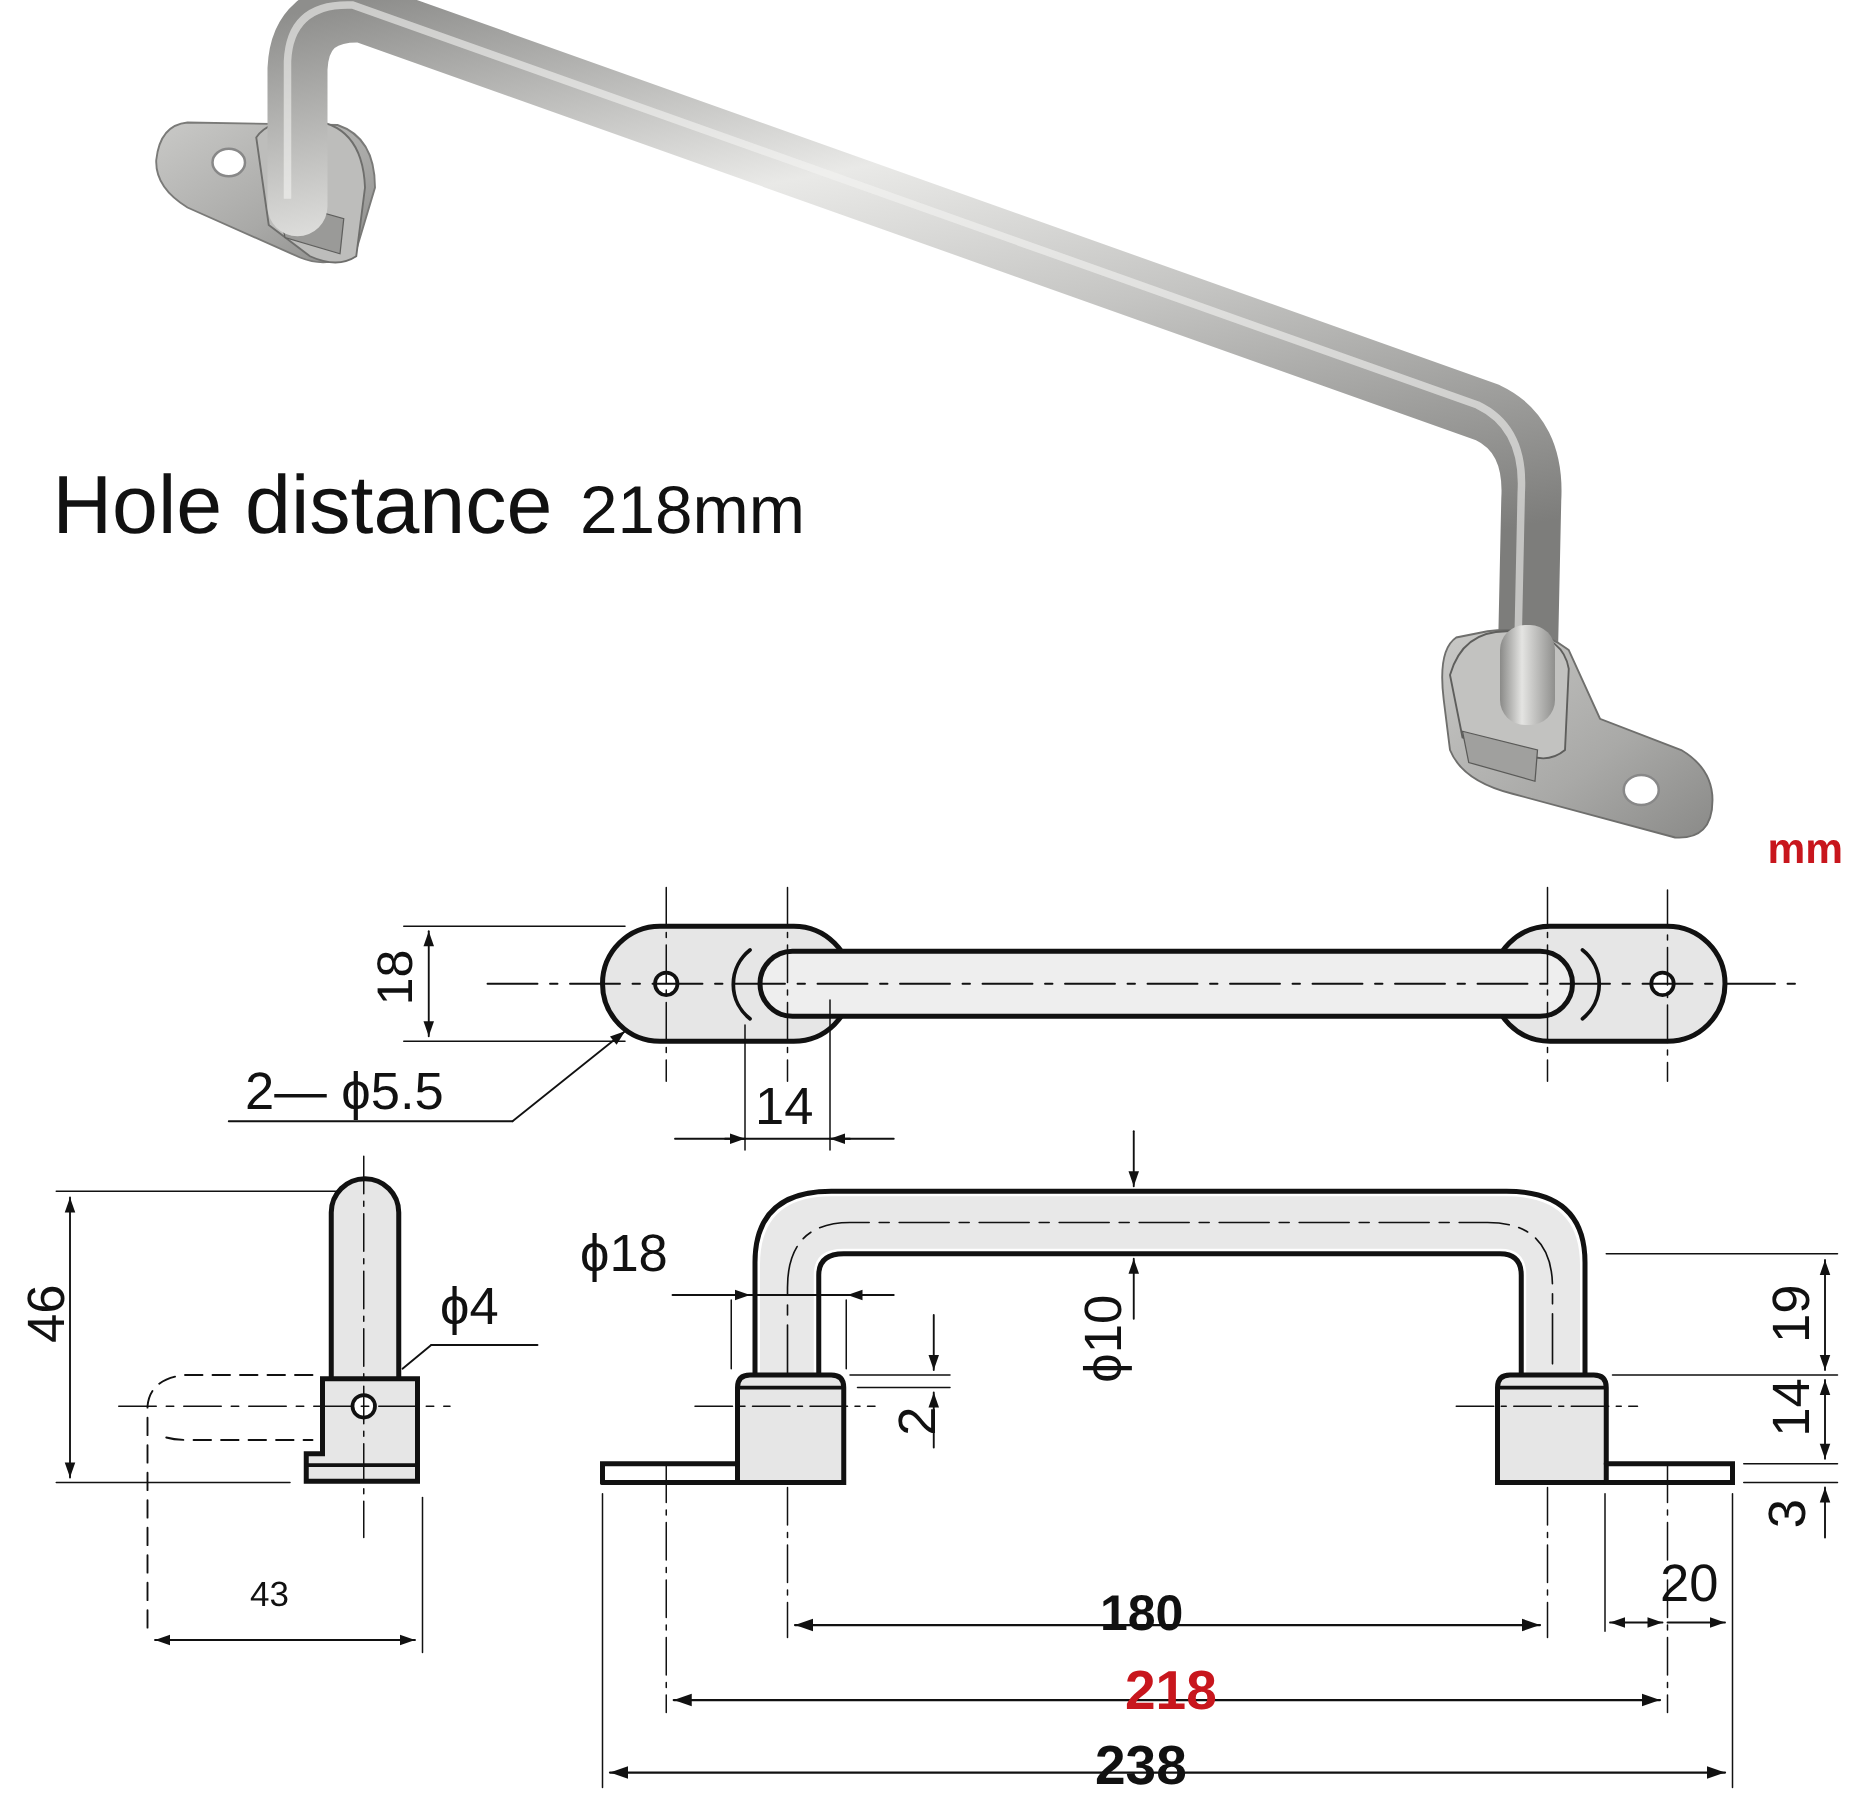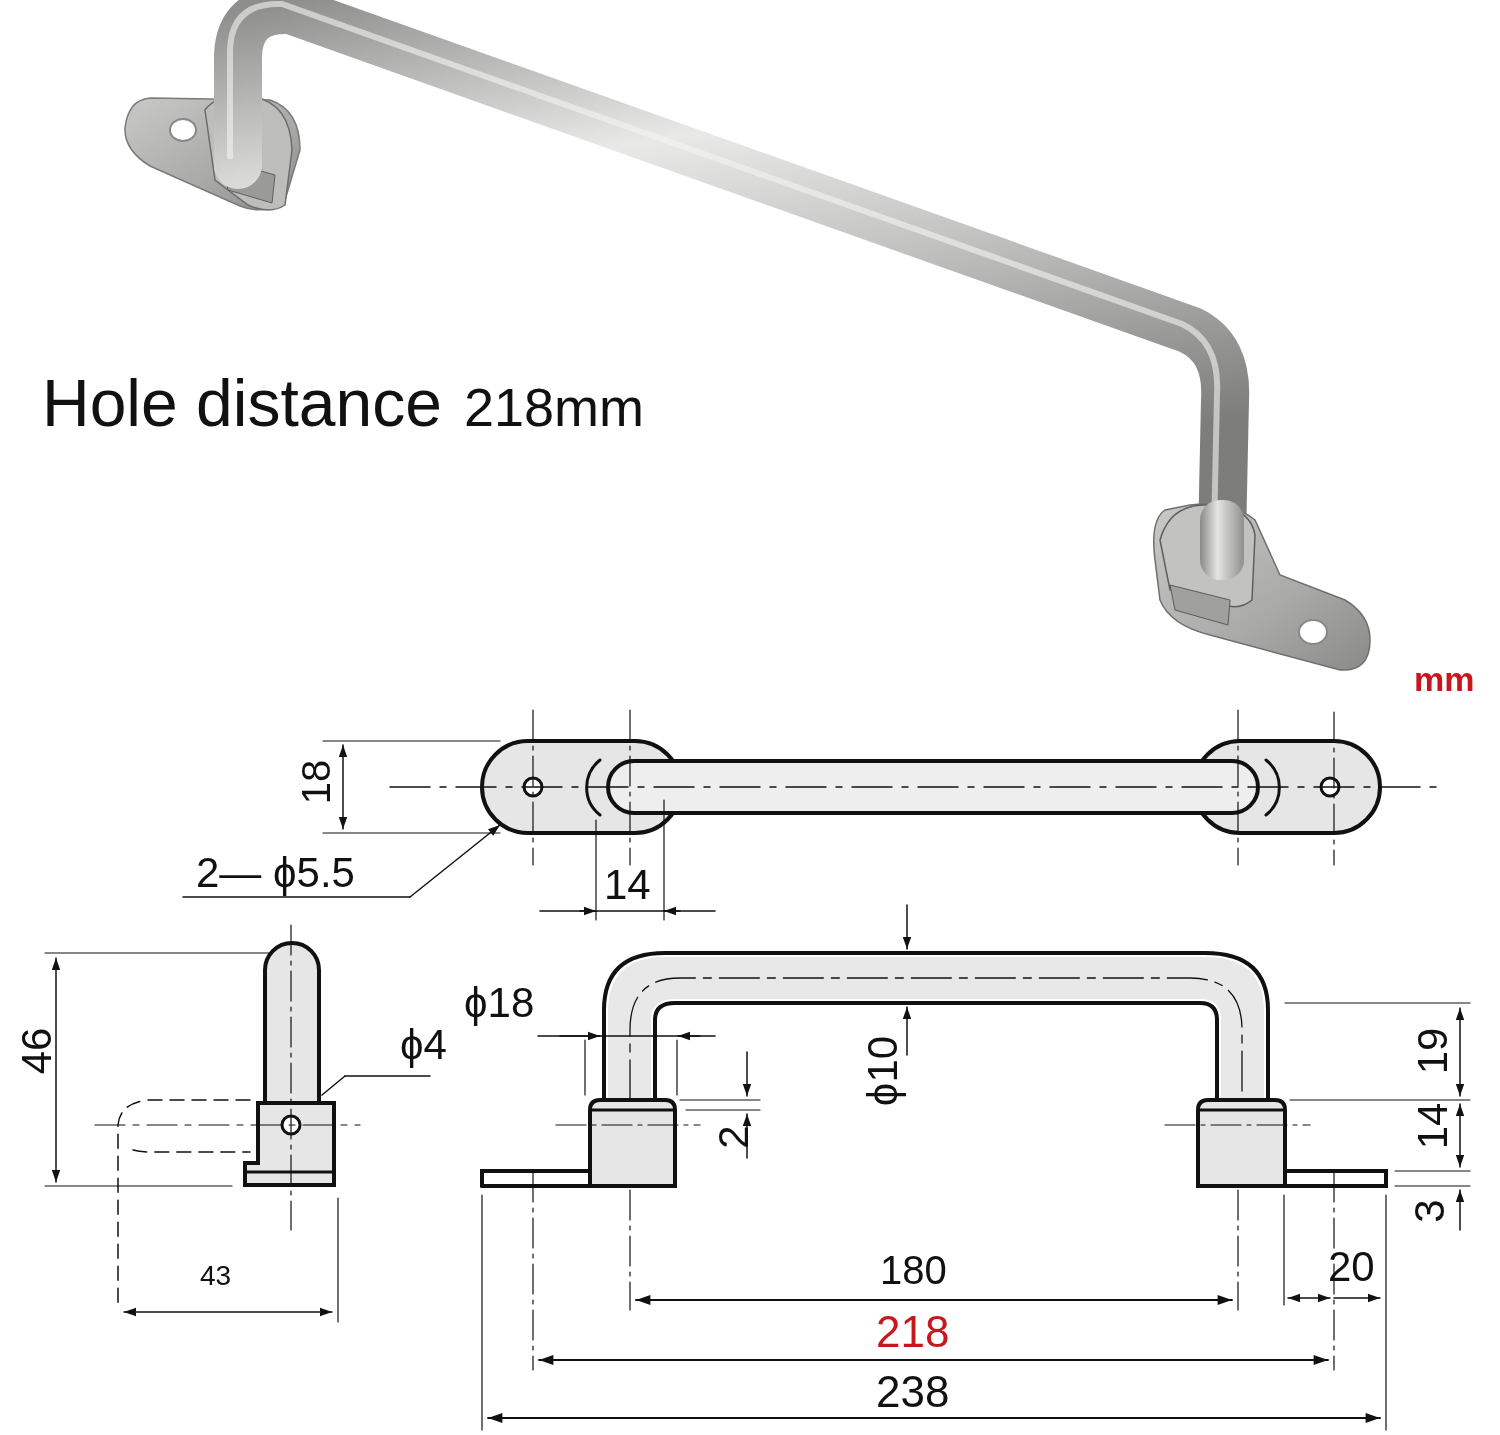--- a/index.html
+++ b/index.html
@@ -2,21 +2,21 @@
 <html><head>
 <meta charset="utf-8">
 <style>
   html, body { margin:0; padding:0; background:#ffffff; }
   body { width:1500px; height:1435px; position:relative; overflow:hidden; font-family:"Liberation Sans", sans-serif; }
   .layer { position:absolute; left:0; top:0; }
   .caption { position:absolute; left:42px; top:365px; font-size:66px; color:#111; white-space:nowrap; letter-spacing:0px;text-align:center; }
   .caption .num { font-size:54px; margin-left:22px; }
   .unit { position:absolute; left:1414px; top:660px; font-size:34px; font-weight:bold; color:#c8161d; }
   .dim { position:absolute; color:#111; white-space:nowrap; line-height:1; }
-  .dim.bold { font-weight:normal; }
+  .dim.bold { font-weight:bold;margin-top:21px; }
   .dim.red { color:#c8161d; }
   .rot { transform-origin:center center; transform:rotate(-90deg); }
 </style>
 </head>
 <body>
 
 <svg class="layer" width="1500" height="700" viewBox="0 0 1500 700">
   <defs>
     <linearGradient id="rodGrad" x1="0" y1="0" x2="0.35" y2="1">
       <stop offset="0" stop-color="#8e8e8c"></stop>
@@ -158,25 +158,25 @@
       <line x1="1460" y1="1230" x2="1460" y2="1190" stroke-width="1.5" marker-end="url(#arr)"></line>
     </g>
   </g>
 </svg>
 
 <div class="dim rot" style="left:294px;top:762px;font-size:40px;">18</div>
 <div class="dim" style="left:196px;top:852px;font-size:42px;">2— ϕ5.5</div>
 <div class="dim" style="left:604px;top:864px;font-size:42px;">14</div>
 
 <div class="dim rot" style="left:14px;top:1030px;font-size:42px;">46</div>
-<div class="dim" style="left:352px;top:1024px;font-size:42px;margin-left:48px;">ϕ4</div>
+<div class="dim" style="left:352px;top:1024px;font-size:42px;">ϕ4</div>
 <div class="dim" style="left:200px;top:1262px;font-size:28px;text-align:center;">43</div>
 
 <div class="dim" style="left:464px;top:982px;font-size:42px;">ϕ18</div>
 <div class="dim rot" style="left:848px;top:1050px;font-size:42px;">ϕ10</div>
 <div class="dim rot" style="left:722px;top:1116px;font-size:42px;">2</div>
 <div class="dim rot" style="left:1410px;top:1030px;font-size:42px;">19</div>
 <div class="dim rot" style="left:1410px;top:1105px;font-size:42px;">14</div>
 <div class="dim rot" style="left:1418px;top:1190px;font-size:42px;">3</div>
 <div class="dim" style="left:1300px;top:1246px;font-size:42px;margin-left:28px;">20</div>
 <div class="dim bold" style="left:880px;top:1250px;font-size:40px;">180</div>
-<div class="dim bold red" style="left:876px;top:1310px;font-size:44px;">218</div>
+<div class="dim bold red" style="left:900px;top:1310px;font-size:44px;">218</div>
 <div class="dim bold" style="left:876px;top:1370px;font-size:44px;">238</div>
 
 </body></html>

